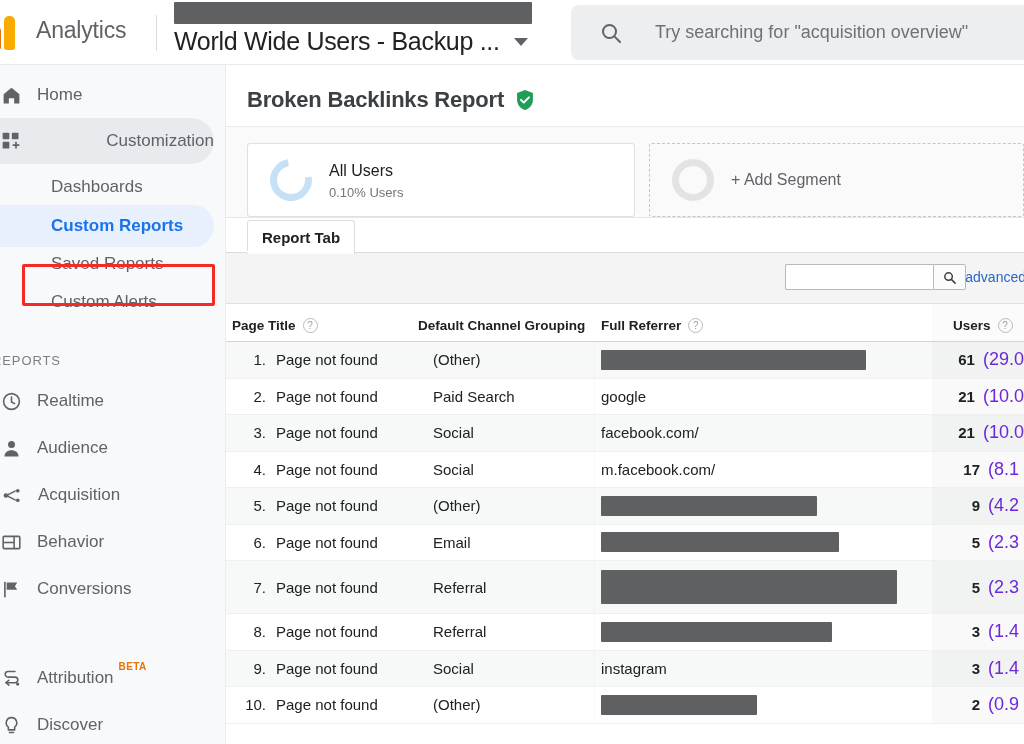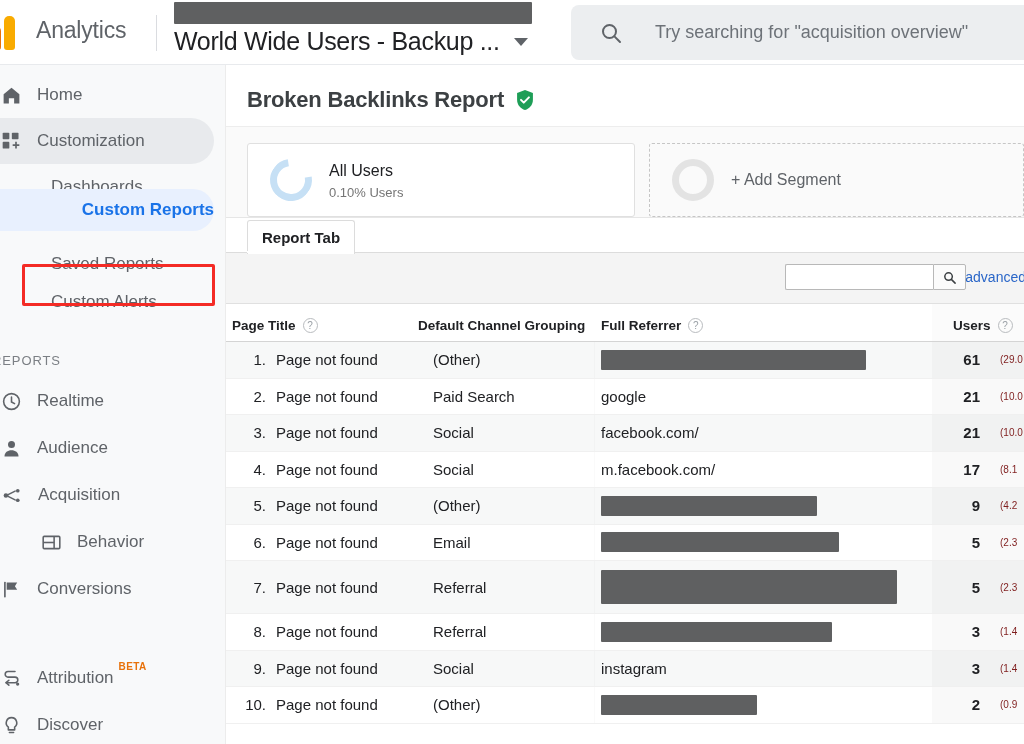--- a/index.html
+++ b/index.html
@@ -75,21 +75,21 @@
     height: 46px; width: 214px;
     border-radius: 0 23px 23px 0;
     color: #5f6368; font-size: 17px;
     cursor: pointer;
   }
   .nav-item .nav-ico {
     width: 22px; height: 22px; margin-left: 0px; flex: 0 0 auto;
     display: flex; align-items: center; justify-content: center;
   }
   .nav-item .nav-label { margin-left: 15px; white-space: nowrap; }
-  .nav-item.active-grey { background: #e8eaed; }
+  .nav-item.active-grey { background: #e8eaed; justify-content: space-between; }
 
   .sub-item {
     display: flex; align-items: center;
     height: 42px; width: 214px;
     border-radius: 0 21px 21px 0;
     padding-left: 51px;
     font-size: 17px; color: #5f6368;
     cursor: pointer; position: relative;
   }
   .sub-item.selected {
@@ -238,21 +238,21 @@
     background: #5f6061; border-radius: 1px;
   }
   .cell-users {
     position: absolute; left: 706px; top: 0; width: 92px; height: 100%;
     display: flex; align-items: center;
     background: rgba(0,0,0,0.025);
   }
   .u-num {
     width: 48px; text-align: right; font-size: 15px; font-weight: 700; color: #202124;
   }
-  .u-pct { margin-left: 20px; font-size: 10px; color: #7f1d1d; white-space: nowrap; }
+  .u-pct { margin-left: 8px; font-size: 18px; color: #6d28d9; white-space: nowrap; }
   .col-sep-a { position: absolute; left: 368px; top: 0; width: 1px; height: 100%; background: rgba(0,0,0,0.02); }
 </style>
 </head>
 <body>
 
 <div id="page">
 
   <div class="topbar">
 
     <div class="logo-wrap">
@@ -302,21 +302,21 @@
           <rect x="2" y="13" width="8" height="8" rx="1"></rect>
           <path d="M17 13v3h-3v2h3v3h2v-3h3v-2h-3v-3z"></path>
         </svg>
       </span>
       <span class="nav-label">Customization</span>
     </div>
 
     <div class="sub-item" style="position:absolute;left:0;top:101px;">
       <span>Dashboards</span>
     </div>
-    <div class="sub-item selected" style="position:absolute;left:0;top:124px;justify-content:flex-end;">
+    <div class="sub-item selected" style="position:absolute;left:0;top:140px;">
       <span>Custom Reports</span>
     </div>
     <div class="sub-item" style="position:absolute;left:0;top:178px;">
       <span>Saved Reports</span>
     </div>
     <div class="sub-item" style="position:absolute;left:0;top:216px;">
       <span>Custom Alerts</span>
     </div>
 
     <div class="redbox"></div>
@@ -348,21 +348,21 @@
         <svg viewBox="0 0 24 24" width="21" height="21" fill="none" stroke="#5f6368" stroke-width="1.8">
           <circle cx="4.5" cy="12" r="2.6" fill="#5f6368" stroke="none"></circle>
           <path d="M7 11l8-4M7 13l8 4" stroke-linecap="round"></path>
           <circle cx="18" cy="6.6" r="2.1" fill="#5f6368" stroke="none"></circle>
           <circle cx="18" cy="17.4" r="2.1" fill="#5f6368" stroke="none"></circle>
         </svg>
       </span>
       <span class="nav-label">Acquisition</span>
     </div>
 
-    <div class="nav-item" style="position:absolute;left:0;top:454px;padding-left:40px;">
+    <div class="nav-item" style="position:absolute;left:0;top:454px;">
       <span class="nav-ico">
         <svg viewBox="0 0 24 24" width="21" height="21" fill="none" stroke="#5f6368" stroke-width="1.8">
           <rect x="2.5" y="5" width="19" height="14" rx="1.2"></rect>
           <line x1="15" y1="5" x2="15" y2="19"></line>
             <line x1="2.5" y1="12" x2="15" y2="12"></line>
         </svg>
       </span>
       <span class="nav-label">Behavior</span>
     </div>
 

